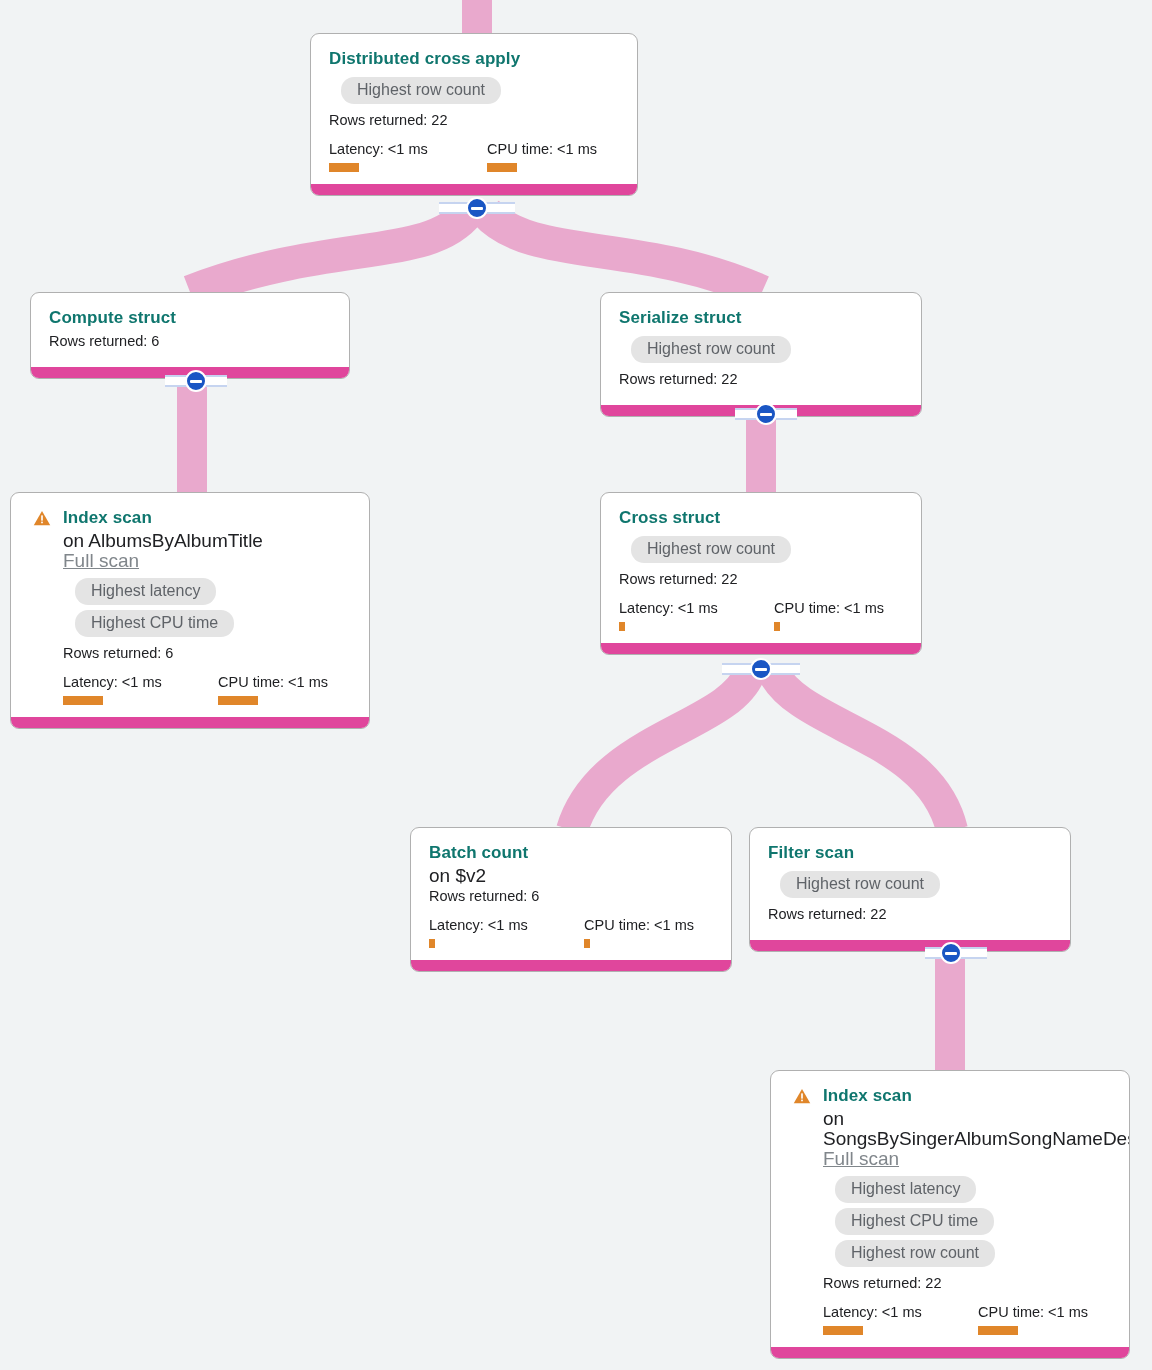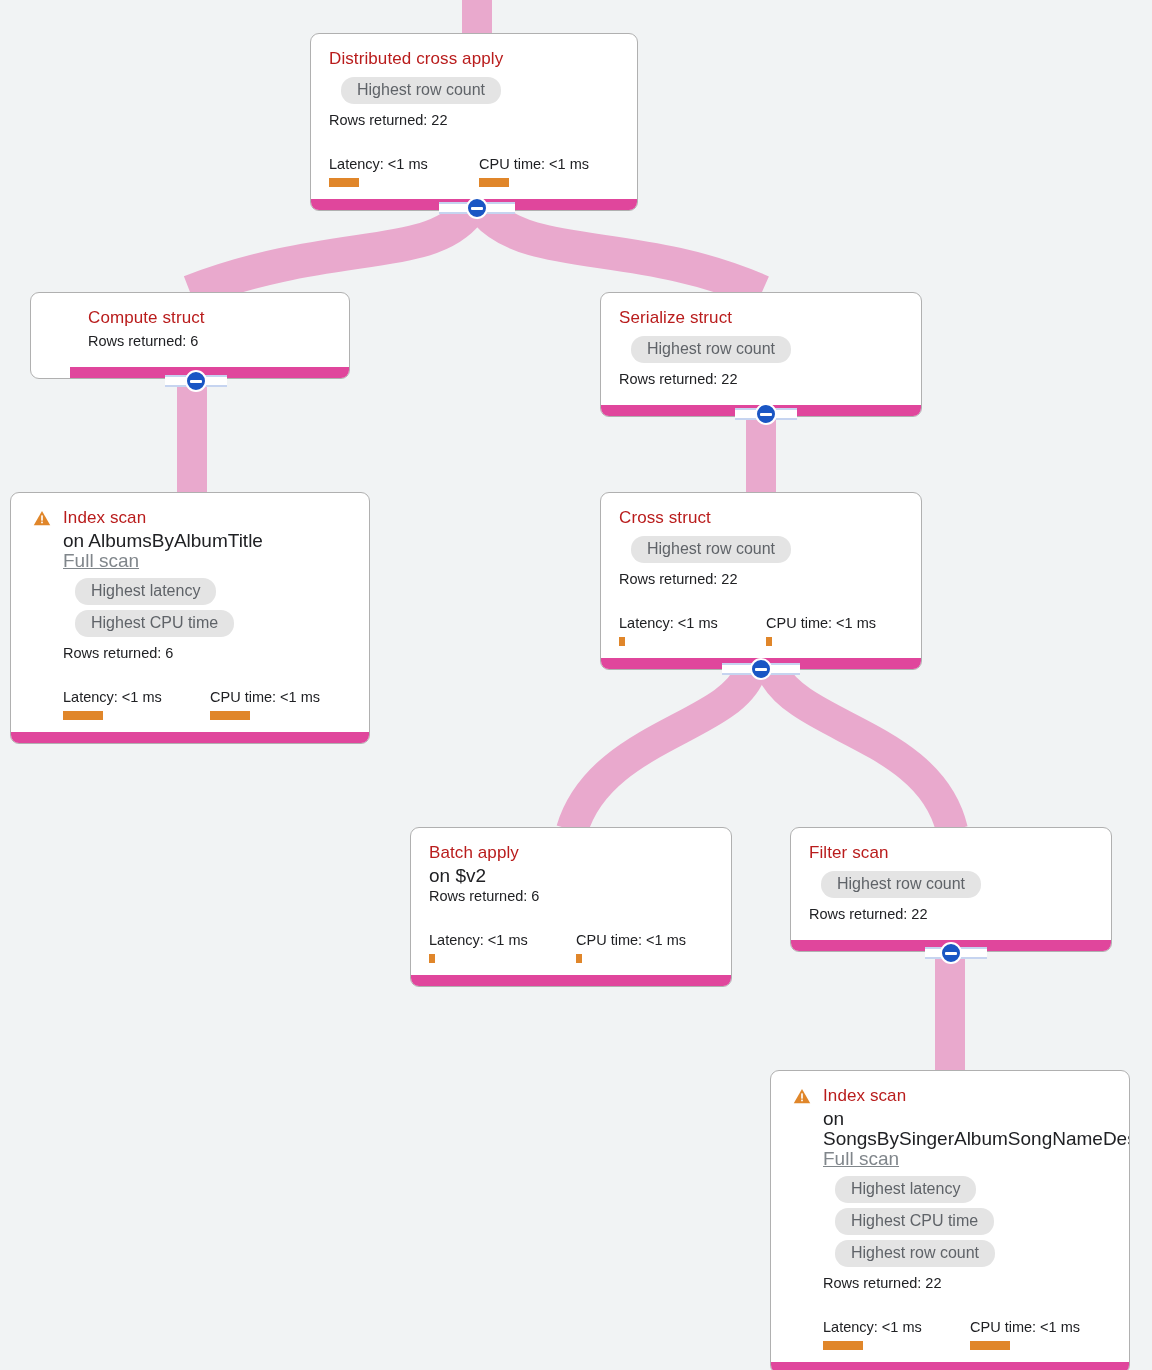--- a/index.html
+++ b/index.html
@@ -45,22 +45,22 @@
   }
   .warn-icon {
     position: absolute;
     left: 22px;
     top: 16px;
     width: 18px;
     height: 18px;
   }
   .node-title {
     font-size: 17px;
-    color: #b91c1c;
-    font-weight: normal;
+    color: #0f766e;
+    font-weight: bold;
     line-height: 22px;
     letter-spacing: 0.1px;
     margin-bottom: 2px;
   }
   .node-sub {
     font-size: 19px;
     color: #202124;
     line-height: 20px;
   }
   .node-sub.muted {
@@ -82,21 +82,22 @@
     white-space: nowrap;
   }
   .rows-line {
     font-size: 14.5px;
     color: #202124;
     line-height: 20px;
     margin-top: 4px;
   }
   .metrics {
     display: flex;
-    margin-top: 25px;
+    margin-top: 10px;
+    gap: 8px;
   }
   .metric {
     box-sizing: border-box;
   }
   .metric-label {
     font-size: 14.5px;
     color: #202124;
     line-height: 18px;
     white-space: nowrap;
   }
@@ -180,21 +181,21 @@
           <div class="metric-label">CPU time: &lt;1 ms</div>
           <div class="metric-bar" style="width:30px;"></div>
         </div>
       </div>
     </div>
     <div class="node-footer"></div>
   </div>
   <div class="toggle-rail" style="left:439px; top:202px; width:76px;"></div>
   <div class="toggle" style="left:466px; top:197px;"></div>
 
-  <div class="node" style="left:30px; top:292px; width:320px;padding-left:39px;">
+  <div class="node" style="left:30px; top:292px; width:320px;">
     <div class="node-body" style="padding-bottom:16px;">
       <div class="node-title">Compute struct</div>
       <div class="rows-line" style="margin-top:0;">Rows returned: 6</div>
     </div>
     <div class="node-footer"></div>
   </div>
   <div class="toggle-rail" style="left:165px; top:375px; width:62px;"></div>
   <div class="toggle" style="left:185px; top:370px;"></div>
 
   <div class="node" style="left:600px; top:292px; width:322px;">
@@ -257,38 +258,38 @@
         </div>
       </div>
     </div>
     <div class="node-footer"></div>
   </div>
   <div class="toggle-rail" style="left:722px; top:663px; width:78px;"></div>
   <div class="toggle" style="left:750px; top:658px;"></div>
 
   <div class="node" style="left:410px; top:827px; width:322px;">
     <div class="node-body">
-      <div class="node-title">Batch apply</div>
+      <div class="node-title">Batch count</div>
       <div class="node-sub">on $v2</div>
       <div class="rows-line" style="margin-top:0;">Rows returned: 6</div>
       <div class="metrics">
         <div class="metric" style="width:147px;">
           <div class="metric-label">Latency: &lt;1 ms</div>
           <div class="metric-bar" style="width:6px;"></div>
         </div>
         <div class="metric">
           <div class="metric-label">CPU time: &lt;1 ms</div>
           <div class="metric-bar" style="width:6px;"></div>
         </div>
       </div>
     </div>
     <div class="node-footer"></div>
   </div>
 
-  <div class="node" style="left:790px; top:827px; width:322px;">
+  <div class="node" style="left:749px; top:827px; width:322px;">
     <div class="node-body" style="padding-bottom:16px;">
       <div class="node-title">Filter scan</div>
       <div class="chips">
         <span class="chip">Highest row count</span>
       </div>
       <div class="rows-line">Rows returned: 22</div>
     </div>
     <div class="node-footer"></div>
   </div>
   <div class="toggle-rail" style="left:925px; top:947px; width:62px;"></div>

